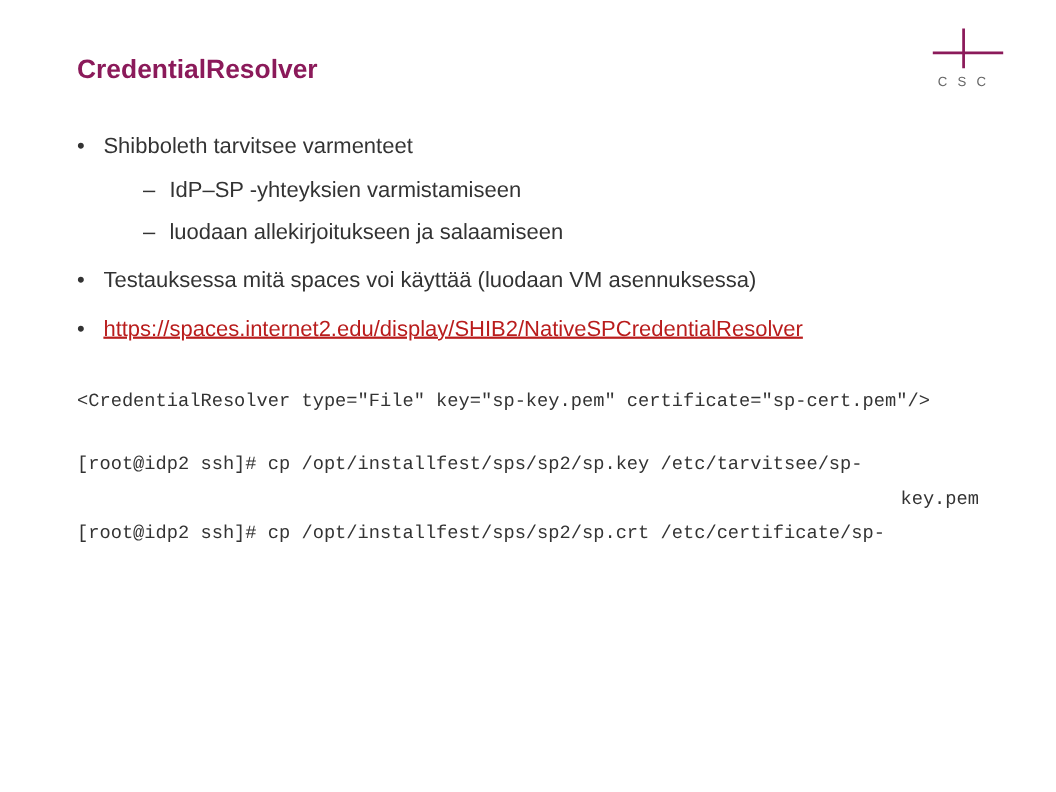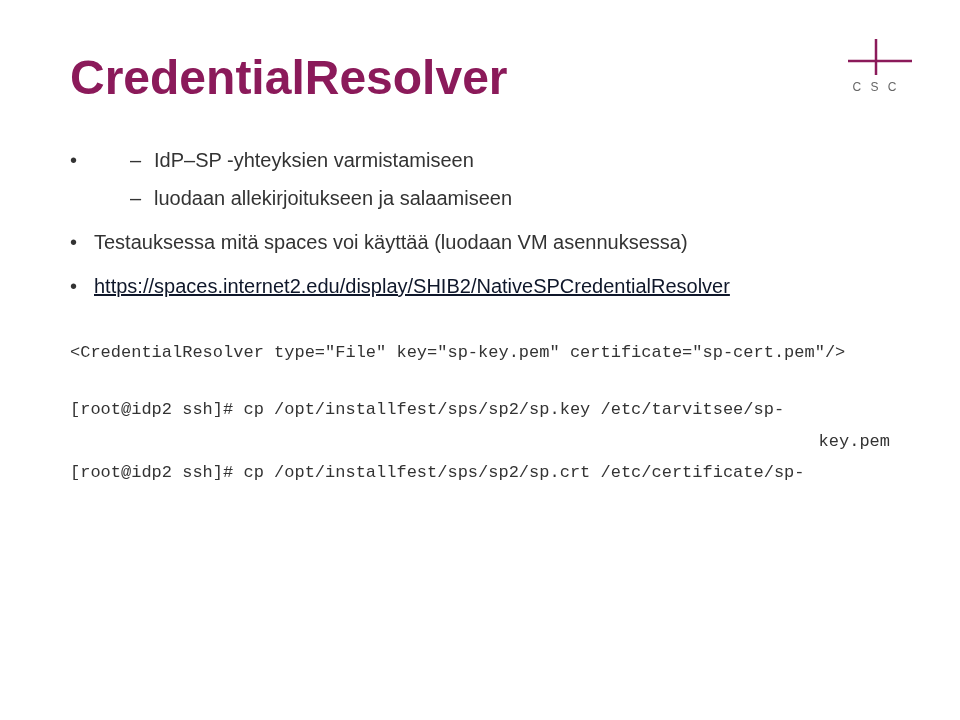--- a/index.html
+++ b/index.html
@@ -13,21 +13,21 @@
     overflow: hidden;
   }
   .slide {
     position: relative;
     width: 960px;
     height: 720px;
     box-sizing: border-box;
     padding: 50px 70px 40px 70px;
   }
   .title {
-    font-size: 48px;
+    font-size: 24px;
     font-weight: bold;
     color: #8b1a5a;
     margin: 0 0 40px 0;
   }
   .content {
     font-size: 20px;
     line-height: 1.5;
   }
   ul.level1 {
     list-style: none;
@@ -57,36 +57,36 @@
     margin-bottom: 8px;
   }
   ul.level2 > li::before {
     content: "–";
     position: absolute;
     left: 0;
     color: #333;
     font-size: 20px;
   }
   .link {
-    color: #0f172a;
+    color: #b91c1c;
     text-decoration: underline;
   }
   .codeblock {
     margin-top: 36px;
     font-family: "Courier New", Courier, monospace;
     font-size: 17px;
     line-height: 1.85;
     color: #333;
   }
   .codeblock .gap { height: 26px; }
   .codeblock .cont { padding-left: 58px; text-align: right; }
   
   .logo {
     position: absolute;
-    top: 37px;
+    top: 24px;
     right: 44px;
     width: 80px;
     height: 60px;
   }
   .logo svg { width: 80px; height: 60px; }
 </style>
 </head>
 <body>
 
 <div class="slide">
@@ -97,20 +97,21 @@
       <line x1="12" y1="24" x2="76" y2="24" stroke="#8b1a5a" stroke-width="2.5"></line>
       <text x="40" y="54" text-anchor="middle" font-family="Arial" font-size="12" letter-spacing="3" fill="#666">C S C</text>
     </svg>
   </div>
 
   <h1 class="title">CredentialResolver</h1>
 
   <div class="content">
     <ul class="level1">
       <li>
+        <span>Shibboleth tarvitsee varmenteet</span>
         <ul class="level2">
           <li><span>IdP–SP -yhteyksien varmistamiseen</span></li>
           <li><span>luodaan allekirjoitukseen ja salaamiseen</span></li>
         </ul>
       </li>
       <li><span>Testauksessa mitä spaces voi käyttää (luodaan VM asennuksessa)</span></li>
       <li><span class="link">https://spaces.internet2.edu/display/SHIB2/NativeSPCredentialResolver</span></li>
     </ul>
 
     <div class="codeblock">

